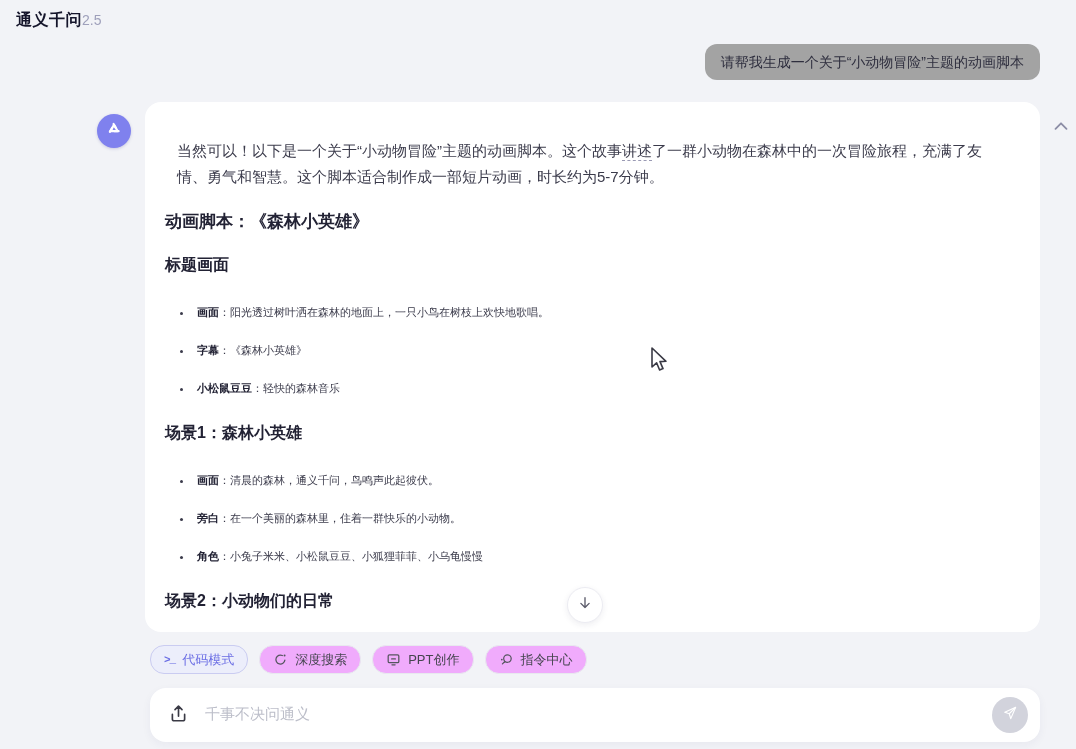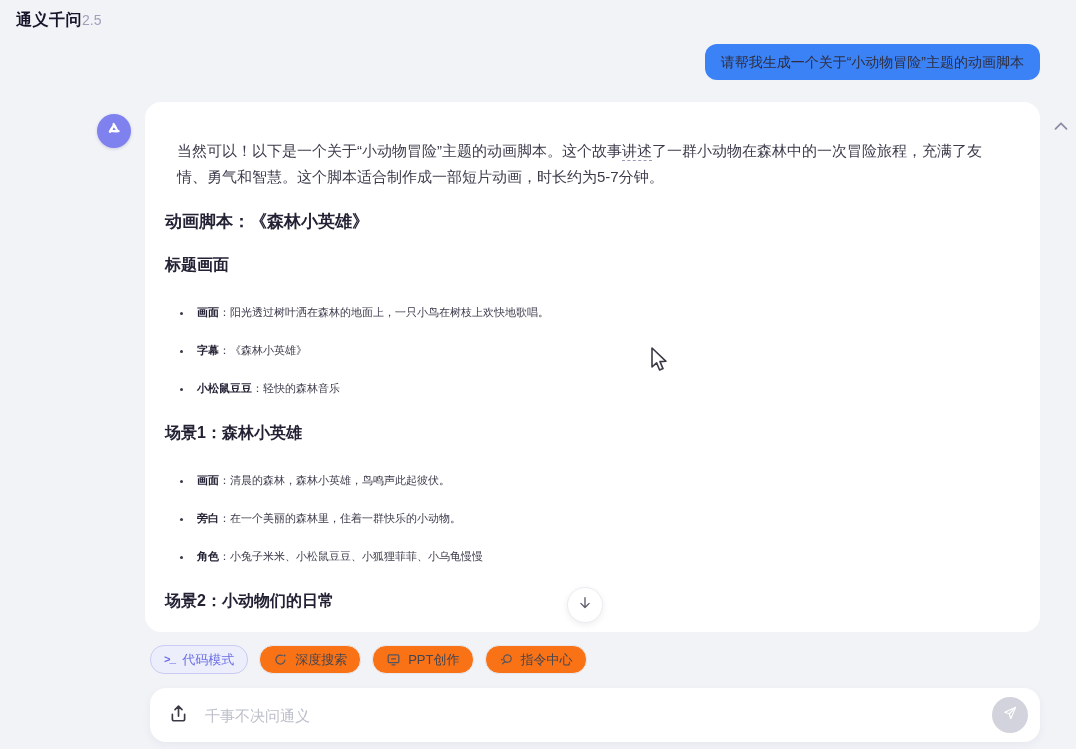--- a/index.html
+++ b/index.html
@@ -9,21 +9,21 @@
     font-family:"Liberation Sans","DejaVu Sans",sans-serif;
     color:#3b3b4b;
   }
   
   .app-header{position:absolute;left:16px;top:10px;display:flex;align-items:baseline;}
   .app-title{font-size:16px;font-weight:bold;color:#15152b;letter-spacing:.5px;}
   .app-version{font-size:14px;color:#9fa0bb;}
   
   .user-bubble{
     position:absolute;top:44px;right:36px;max-width:640px;
-    background:#3b82f6;border-radius:12px;padding:9px 16px;
+    background:#a3a3a3;border-radius:12px;padding:9px 16px;
     font-size:14px;color:#2e2e3e;line-height:18px;
   }
   
   .avatar{
     position:absolute;left:97px;top:114px;width:34px;height:34px;border-radius:50%;
     background:#7f81ee;display:flex;align-items:center;justify-content:center;
     box-shadow:0 1px 3px rgba(80,80,160,.25);
   }
   .ai-card{
     position:absolute;left:145px;top:102px;width:895px;height:530px;
@@ -41,34 +41,34 @@
   
   .scroll-down{
     position:absolute;left:567px;top:587px;width:34px;height:34px;border-radius:50%;
     background:#fff;border:1px solid #ececf2;box-shadow:0 2px 6px rgba(40,40,80,.08);
     display:flex;align-items:center;justify-content:center;color:#5c5c6b;z-index:5;cursor:pointer;
   }
   
   .toolbar{position:absolute;left:150px;top:645px;display:flex;gap:11px;}
   .pill{
     height:27px;border-radius:14px;padding:0 13px;display:inline-flex;align-items:center;gap:7px;
-    background:#f97316;border:1px solid #e8e9ef;font-size:13px;color:#45454f;cursor:pointer;white-space:nowrap;
+    background:#f0abfc;border:1px solid #e8e9ef;font-size:13px;color:#45454f;cursor:pointer;white-space:nowrap;
   }
   .pill .picon{display:flex;align-items:center;color:#55555f;}
   .pill.active{background:#eceefb;border:1px solid #caccf1;color:#6a6de4;}
   .pill.active .picon{color:#6a6de4;font-family:"Liberation Mono","DejaVu Sans Mono",monospace;font-size:11px;font-weight:bold;letter-spacing:-1px;}
   
   .composer{
     position:absolute;left:150px;top:688px;width:890px;height:54px;box-sizing:border-box;
     background:#fff;border-radius:16px;box-shadow:0 3px 10px rgba(40,40,90,.05);
     display:flex;align-items:center;padding:0 12px 0 16px;gap:13px;
   }
   .composer input{
     flex:1;border:none;outline:none;font-size:15px;color:#3b3b4b;background:transparent;
-    font-family:Liberation Sans, sans-serif;
+    font-family:Liberation Mono, monospace;
   }
   .composer input::placeholder{color:#bcbec9;}
   .upload-btn{width:24px;height:24px;display:flex;align-items:center;justify-content:center;color:#3a3a45;cursor:pointer;}
   .send-btn{
     width:36px;height:36px;border-radius:50%;background:#d2d3dc;flex:none;
     display:flex;align-items:center;justify-content:center;cursor:pointer;
   }
   .cursor{position:absolute;left:648px;top:347px;z-index:9;pointer-events:none;}
 </style>
 </head>
@@ -106,21 +106,21 @@
 
   <h4 class="h-sub">标题画面</h4>
   <ul>
     <li><span class="b">画面</span><span>：阳光透过树叶洒在森林的地面上，一只小鸟在树枝上欢快地歌唱。</span></li>
     <li><span class="b">字幕</span><span>：《森林小英雄》</span></li>
     <li><span class="b">小松鼠豆豆</span><span>：轻快的森林音乐</span></li>
   </ul>
 
   <h4 class="h-sub">场景1：森林小英雄</h4>
   <ul>
-    <li><span class="b">画面</span><span>：清晨的森林，森林小英雄，鸟鸣声此起彼伏。</span></li>
+    <li><span class="b">画面</span><span>：清晨的森林，通义千问，鸟鸣声此起彼伏。</span></li>
     <li><span class="b">旁白</span><span>：在一个美丽的森林里，住着一群快乐的小动物。</span></li>
     <li><span class="b">角色</span><span>：小兔子米米、小松鼠豆豆、小狐狸菲菲、小乌龟慢慢</span></li>
   </ul>
 
   <h4 class="h-sub">场景2：小动物们的日常</h4>
   <ul>
     <li><span class="b">画面</span><span>：小兔子米米在草地上吃草，小松鼠豆豆在树上跳跃，小狐狸菲菲在河边玩耍，小乌龟慢慢在树荫下晒太阳。</span></li>
   </ul>
 </div>
 

